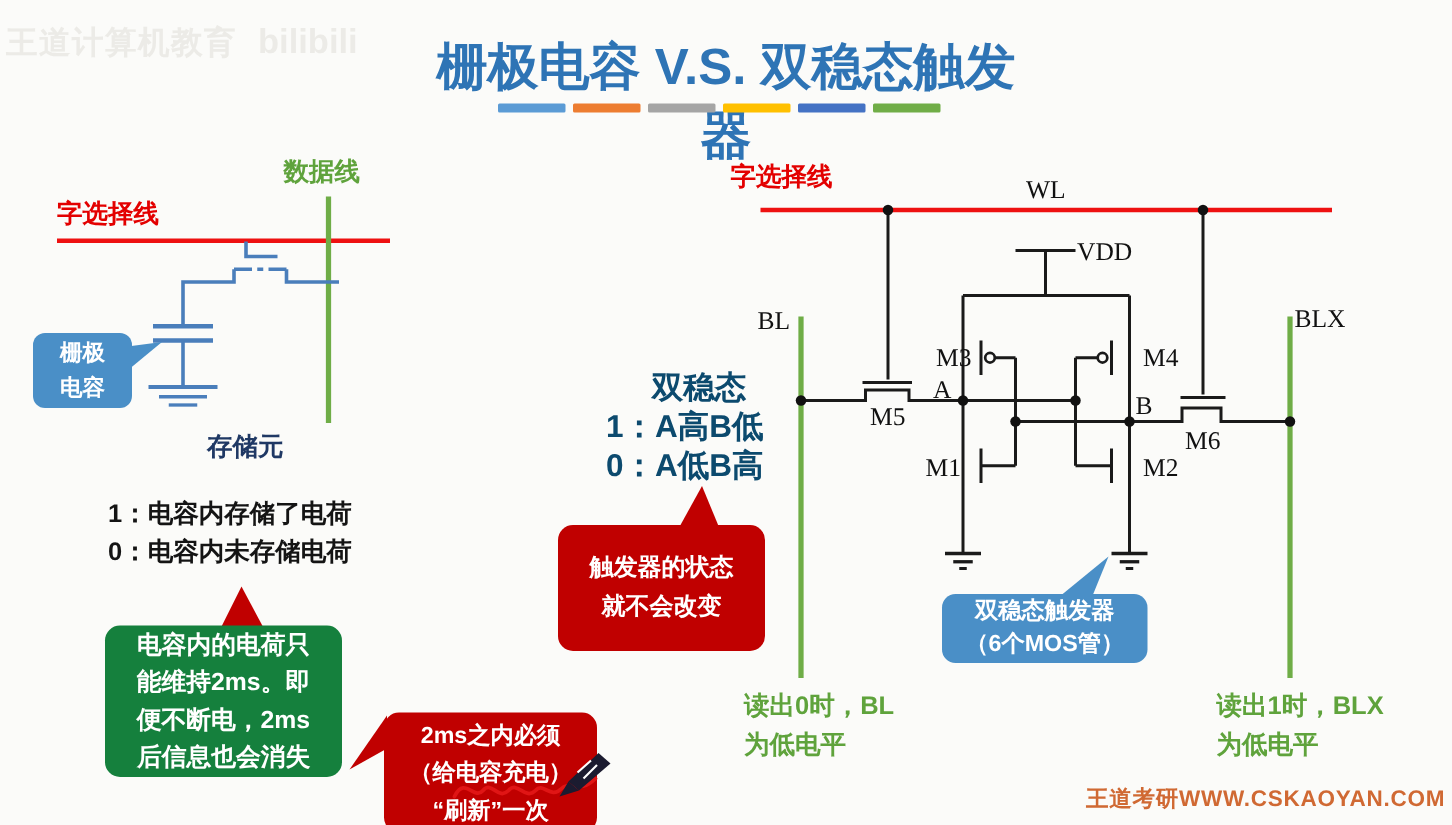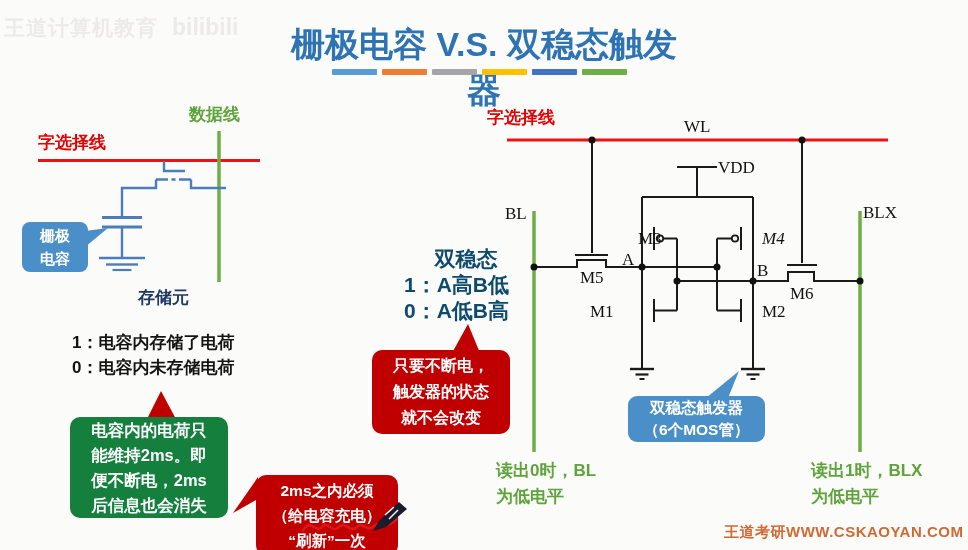--- a/index.html
+++ b/index.html
@@ -148,23 +148,23 @@
     <div>0：电容内未存储电荷</div>
   </div>
 
   <div class="abs lbl red" style="left:487px;top:106px;">字选择线</div>
   <div class="abs serif" style="left:684px;top:117px;">WL</div>
   <div class="abs serif" style="left:718px;top:158px;">VDD</div>
   <div class="abs serif" style="left:505px;top:204px;">BL</div>
   <div class="abs serif" style="left:863px;top:203px;">BLX</div>
   <div class="abs serif" style="left:622px;top:250px;">A</div>
   <div class="abs serif" style="left:757px;top:261px;">B</div>
-  <div class="abs serif" style="left:638px;top:229px;">M3</div>
-  <div class="abs serif" style="left:762px;top:229px;font-style:italic;">M4</div>
-  <div class="abs serif" style="left:590px;top:302px;">M1</div>
+  <div class="abs serif" style="left:624px;top:229px;">M3</div>
+  <div class="abs serif" style="left:762px;top:229px;">M4</div>
+  <div class="abs serif" style="left:617px;top:302px;">M1</div>
   <div class="abs serif" style="left:762px;top:302px;">M2</div>
   <div class="abs serif" style="left:580px;top:268px;">M5</div>
   <div class="abs serif" style="left:790px;top:284px;">M6</div>
 
   <div class="abs bistable lines">
     <div class="c">双稳态</div>
     <div>1：A高B低</div>
     <div>0：A低B高</div>
   </div>
 
@@ -186,21 +186,20 @@
     <div>能维持2ms。即</div>
     <div>便不断电，2ms</div>
     <div>后信息也会消失</div>
   </div>
   <div class="abs callout co-refresh lines" style="background-color: rgb(192, 0, 0); margin-top: 28px;">
     <div>2ms之内必须</div>
     <div>（给电容充电）</div>
     <div>“刷新”一次</div>
   </div>
   <div class="abs callout co-keep lines" style="background-color: rgb(192, 0, 0);">
-    <div>只要不断电，</div>
     <div>触发器的状态</div>
     <div>就不会改变</div>
   </div>
   <div class="abs callout co-flipflop lines" style="background-color: rgb(74, 143, 199);">
     <div>双稳态触发器</div>
     <div>（6个MOS管）</div>
   </div>
 
   <svg width="968" height="550" viewBox="0 0 968 550" style="pointer-events:none;">
     <path d="M303,531 C310,517 316,534 322,527 C328,520 332,534 339,527 C345,520 350,534 357,527 C362,521 367,533 374,526 C380,520 386,530 397,519" stroke="#E01515" stroke-width="2.5" fill="none" stroke-linecap="round"></path>

